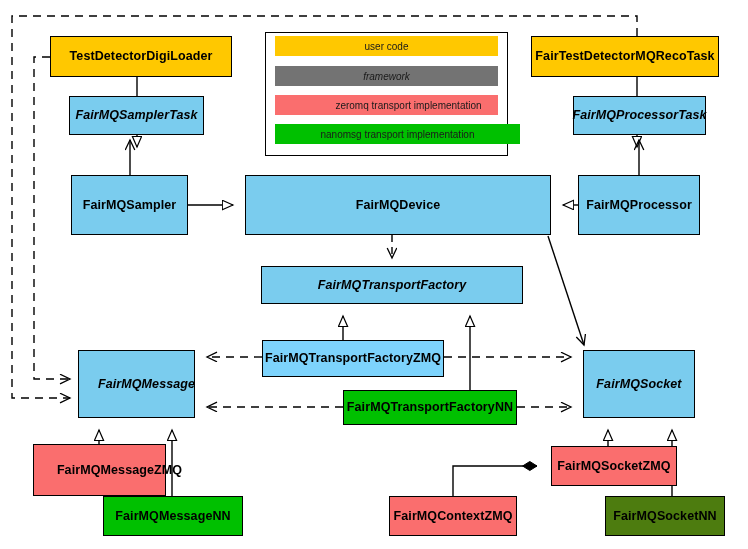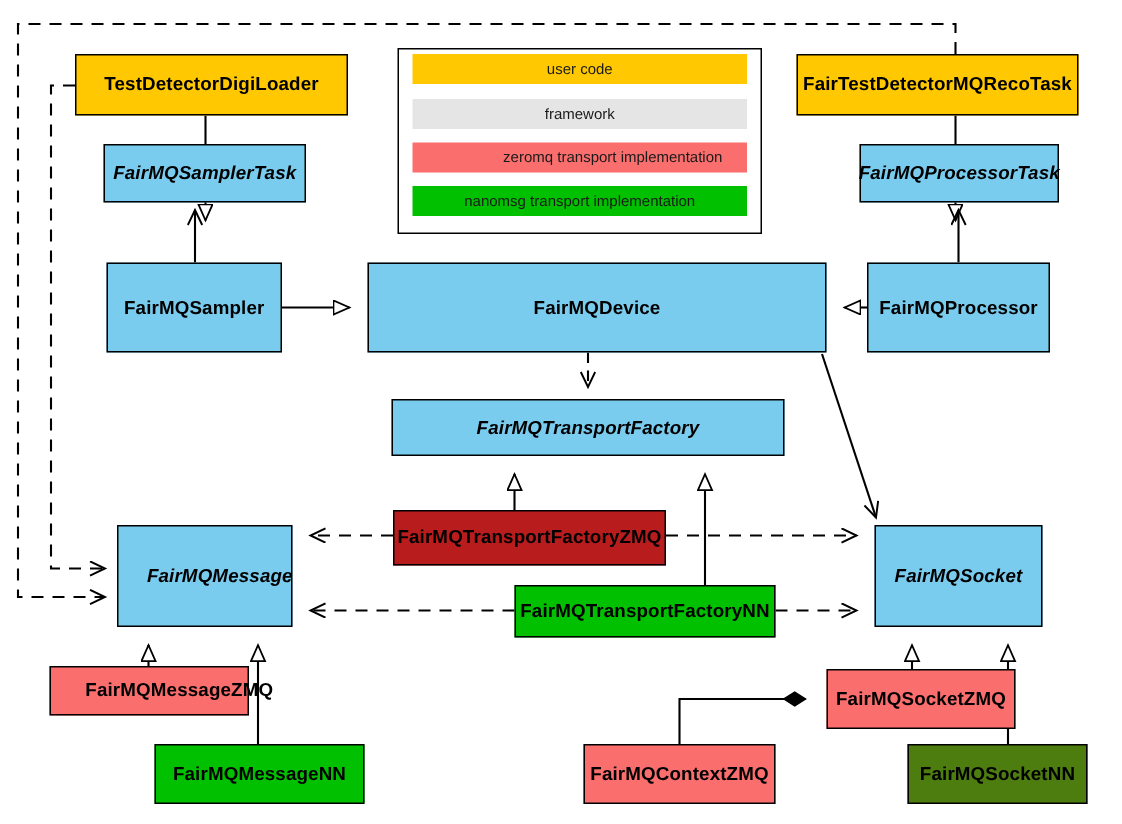--- a/index.html
+++ b/index.html
@@ -75,27 +75,27 @@
       <path d="M672,496 L672,430" marker-end="url(#hollowTri)"></path>
 
       <path d="M453,496 L453,466 L537,466" marker-end="url(#diamond)"></path>
     </g>
   </svg>
 
   <div class="legend" style="left:265px;top:32px;width:243px;height:124px;"></div>
   <div class="legend-row" style="left:275px;top:36px;width:223px;height:20px;background:#FFC800;">
     <span>user code</span>
   </div>
-  <div class="legend-row" style="left:275px;top:66px;width:223px;height:20px;background:#e5e5e5;">
+  <div class="legend-row" style="left:275px;top:66px;width:223px;height:20px;background:#737373;font-style:italic;">
     <span>framework</span>
   </div>
   <div class="legend-row" style="left:275px;top:95px;width:223px;height:20px;background:#FA6E6E;padding-left:44px;">
     <span>zeromq transport implementation</span>
   </div>
-  <div class="legend-row" style="left:275px;top:124px;width:223px;height:20px;background:#00C000;text-align:center;">
+  <div class="legend-row" style="left:275px;top:124px;width:245px;height:20px;background:#00C000;text-align:center;">
     <span>nanomsg transport implementation</span>
   </div>
 
   <div class="node" style="left:50px;top:36px;width:182px;height:41px;background:#FFC800;">
     <span>TestDetectorDigiLoader</span>
     </div>
 
   <div class="node abstract" style="left:69px;top:96px;width:135px;height:39px;background:#7ACCEE;">
     <span>FairMQSamplerTask</span>
     </div>
@@ -117,37 +117,37 @@
     </div>
 
   <div class="node" style="left:531px;top:36px;width:188px;height:41px;background:#FFC800;">
     <span>FairTestDetectorMQRecoTask</span>
     </div>
 
   <div class="node abstract" style="left:261px;top:266px;width:262px;height:38px;background:#7ACCEE;">
     <span>FairMQTransportFactory</span>
     </div>
 
-  <div class="node" style="left:262px;top:340px;width:182px;height:37px;background:#b91c1c;text-align:center;">
+  <div class="node" style="left:262px;top:340px;width:182px;height:37px;background:#7dd3fc;text-align:center;">
     <span>FairMQTransportFactoryZMQ</span>
     </div>
 
   <div class="node" style="left:343px;top:390px;width:174px;height:35px;background:#00C000;">
     <span>FairMQTransportFactoryNN</span>
     </div>
 
   <div class="node abstract" style="left:78px;top:350px;width:117px;height:68px;background:#7ACCEE;padding-left:20px;">
     <span>FairMQMessage</span>
     </div>
 
   <div class="node abstract" style="left:583px;top:350px;width:112px;height:68px;background:#7ACCEE;">
     <span>FairMQSocket</span>
     </div>
 
-  <div class="node" style="left:33px;top:444px;width:133px;height:33px;background:#FA6E6E;padding-left:40px;">
+  <div class="node" style="left:33px;top:444px;width:133px;height:52px;background:#FA6E6E;padding-left:40px;">
     <span>FairMQMessageZMQ</span>
     </div>
 
   <div class="node" style="left:103px;top:496px;width:140px;height:40px;background:#00C000;">
     <span>FairMQMessageNN</span>
     </div>
 
   <div class="node" style="left:389px;top:496px;width:128px;height:40px;background:#FA6E6E;">
     <span>FairMQContextZMQ</span>
     </div>

